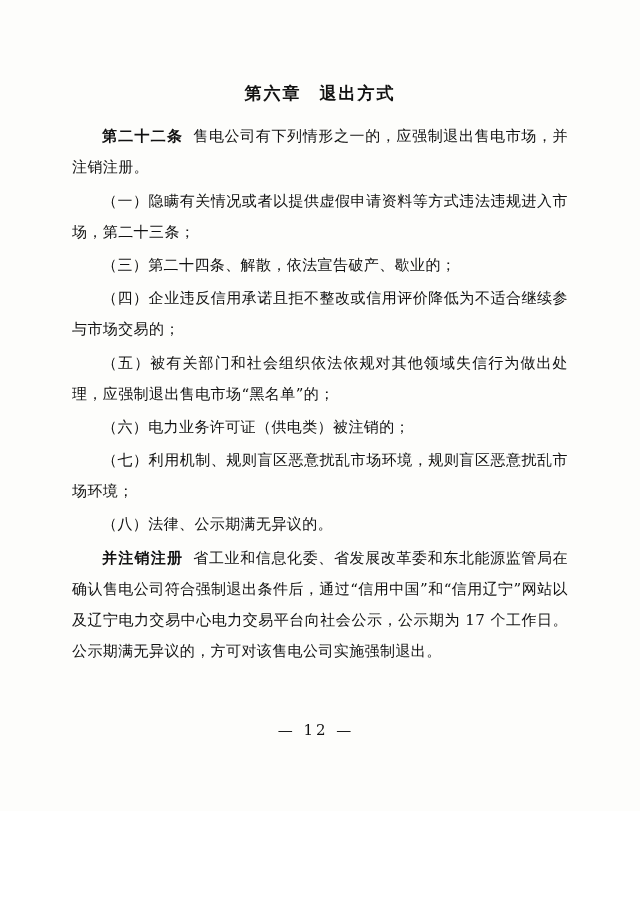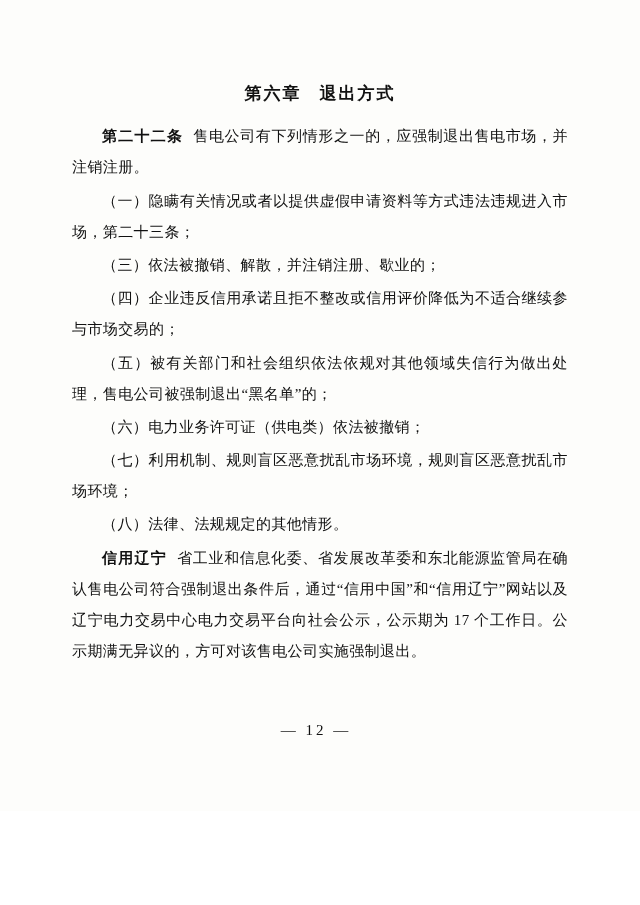--- a/index.html
+++ b/index.html
@@ -14,21 +14,20 @@
     color: #111111;
     overflow: hidden;
   }
   .page {
     position: relative;
     width: 640px;
     height: 811px;
     background: #fdfdfb;
     box-sizing: border-box;
     padding: 80px 72px 0 72px;
-    font-family: Liberation Serif, serif;
   }
   .chapter-title {
     text-align: center;
     font-size: 17px;
     font-weight: bold;
     letter-spacing: 2px;
     margin: 0 0 14px 0;
     line-height: 1.6;
   }
   .chapter-title .gap {
@@ -72,27 +71,27 @@
 
   <h1 class="chapter-title">
     <span>第六章</span><span class="gap"></span><span>退出方式</span>
   </h1>
 
   <p class="para indent">
     <span class="art-num">第二十二条</span><span class="art-sep"></span><span>售电公司有下列情形之一的，应强制退出售电市场，并注销注册。</span>
   </p>
 
   <p class="para indent">（一）隐瞒有关情况或者以提供虚假申请资料等方式违法违规进入市场，第二十三条；</p>
-  <p class="para indent">（三）依法被撤销、解散，并注销注册、歇业的；</p>
+  <p class="para indent">（三）第二十四条、解散，依法宣告破产、歇业的；</p>
   <p class="para indent">（四）企业违反信用承诺且拒不整改或信用评价降低为不适合继续参与市场交易的；</p>
-  <p class="para indent">（五）被有关部门和社会组织依法依规对其他领域失信行为做出处理，售电公司被强制退出“黑名单”的；</p>
-  <p class="para indent">（六）电力业务许可证（供电类）依法被撤销；</p>
+  <p class="para indent">（五）被有关部门和社会组织依法依规对其他领域失信行为做出处理，应强制退出售电市场“黑名单”的；</p>
+  <p class="para indent">（六）电力业务许可证（供电类）被注销的；</p>
   <p class="para indent">（七）利用机制、规则盲区恶意扰乱市场环境，规则盲区恶意扰乱市场环境；</p>
-  <p class="para indent">（八）法律、法规规定的其他情形。</p>
+  <p class="para indent">（八）法律、公示期满无异议的。</p>
 
   <p class="para indent">
-    <span class="art-num">信用辽宁</span><span class="art-sep"></span><span>省工业和信息化委、省发展改革委和东北能源监管局在确认售电公司符合强制退出条件后，通过“信用中国”和“信用辽宁”网站以及辽宁电力交易中心电力交易平台向社会公示，公示期为 17 个工作日。公示期满无异议的，方可对该售电公司实施强制退出。</span>
+    <span class="art-num">并注销注册</span><span class="art-sep"></span><span>省工业和信息化委、省发展改革委和东北能源监管局在确认售电公司符合强制退出条件后，通过“信用中国”和“信用辽宁”网站以及辽宁电力交易中心电力交易平台向社会公示，公示期为 17 个工作日。公示期满无异议的，方可对该售电公司实施强制退出。</span>
   </p>
 
 
   <div class="footer">— 12 —</div>
 
 </div>
 
 </body></html>

